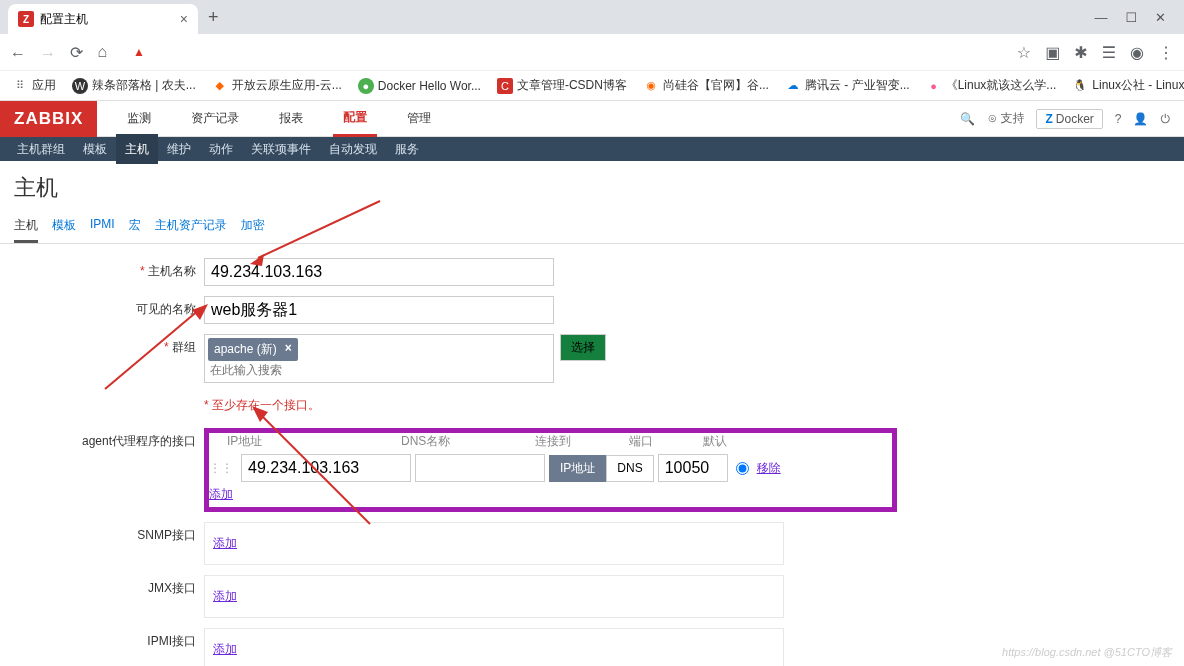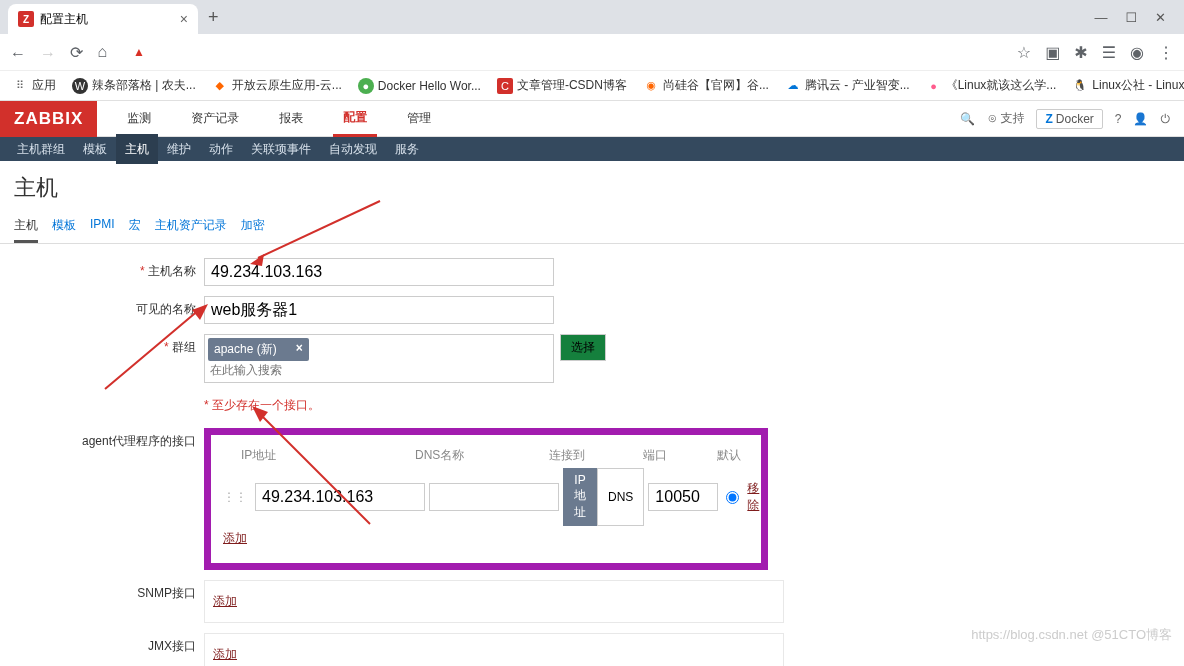--- a/index.html
+++ b/index.html
@@ -45,40 +45,40 @@
 .tabs{display:flex;gap:14px;padding:0 14px;border-bottom:1px solid #ddd;}
 .tabs a{padding:6px 0;color:#0275d8;text-decoration:none;}
 .tabs a.active{color:#333;border-bottom:3px solid #555;}
 .form{padding:14px;}
 .row{display:flex;margin-bottom:10px;align-items:flex-start;}
 .label{width:190px;text-align:right;padding-right:8px;padding-top:5px;color:#333;}
 .req::before{content:"* ";color:#d2302b;}
 .field{flex:1;}
 input[type=text],textarea,select{border:1px solid #ccc;padding:4px 6px;font-size:16px;}
 .w350{width:350px;}
-.tag{background:#6b7a8f;color:#fff;padding:3px 6px;border-radius:2px;display:inline-flex;align-items:flex-start;gap:19px;}
+.tag{background:#6b7a8f;color:#fff;padding:3px 6px;border-radius:2px;display:inline-flex;align-items:flex-start;gap:8px;}
 .tag-x{cursor:pointer;font-weight:bold;}
 .tag-box{border:1px solid #ccc;width:350px;padding:3px;min-height:44px;}
 .tag-input{border:none;width:100%;color:#aaa;padding:2px;}
 .select-btn{border:1px solid #ccc;background:#15803d;padding:4px 10px;margin-left:6px;cursor:pointer;}
 .err{color:#d2302b;padding:4px 0;}
-.if-box{border:7px solid #a21caf;width:564px;padding:12px;}
+.if-box{border:5px solid #a21caf;width:693px;padding:0;}
 .if-head{display:flex;color:#888;margin-bottom:4px;}
 .if-row{display:flex;align-items:center;gap:4px;}
 .drag{color:#aaa;cursor:move;margin-right:4px;}
 .ip-in{width:170px;}
 .dns-in{width:130px;}
 .port-in{width:70px;}
 .btn-grp{display:flex;}
 .btn-grp button{border:1px solid #ccc;padding:4px 10px;background:#fff;cursor:pointer;}
 .btn-grp button.sel{background:#6b7a8f;color:#fff;border-color:#6b7a8f;}
 .radio-def{margin:0 4px;}
-.link{color:#7f1d1d;text-decoration:underline;cursor:pointer;padding:4px 0;display:inline-block;}
+.link{color:#6d28d9;text-decoration:underline;cursor:pointer;padding:4px 0;display:inline-block;}
 .add-box{border:1px solid #e8e8e8;width:580px;padding:8px;}
-.watermark{position:fixed;bottom:22px;right:12px;color:#ccc;font-size:13px;}
+.watermark{position:fixed;bottom:6px;right:12px;color:#ccc;font-size:11px;font-style:italic;}
 .arrow-svg{position:absolute;pointer-events:none;}
 </style>
 </head>
 <body>
 
 <div class="browser-chrome">
   <div class="tab-bar">
     <div class="tab">
       <span class="tab-favicon">Z</span>
       <span class="tab-title">配置主机</span>

